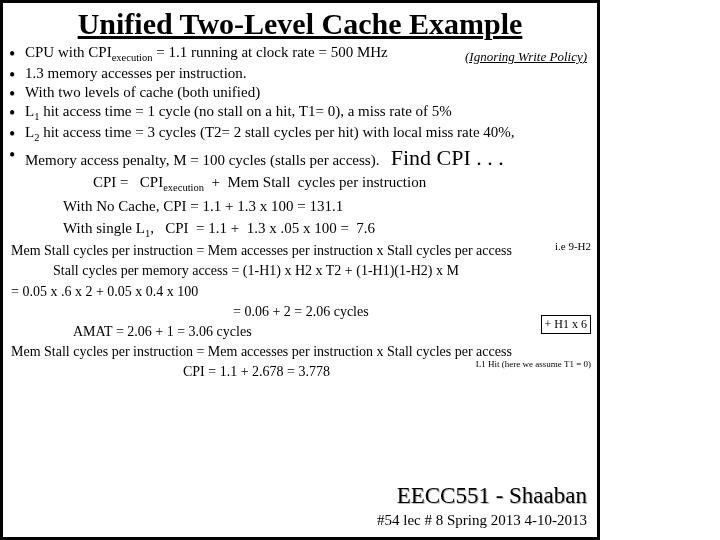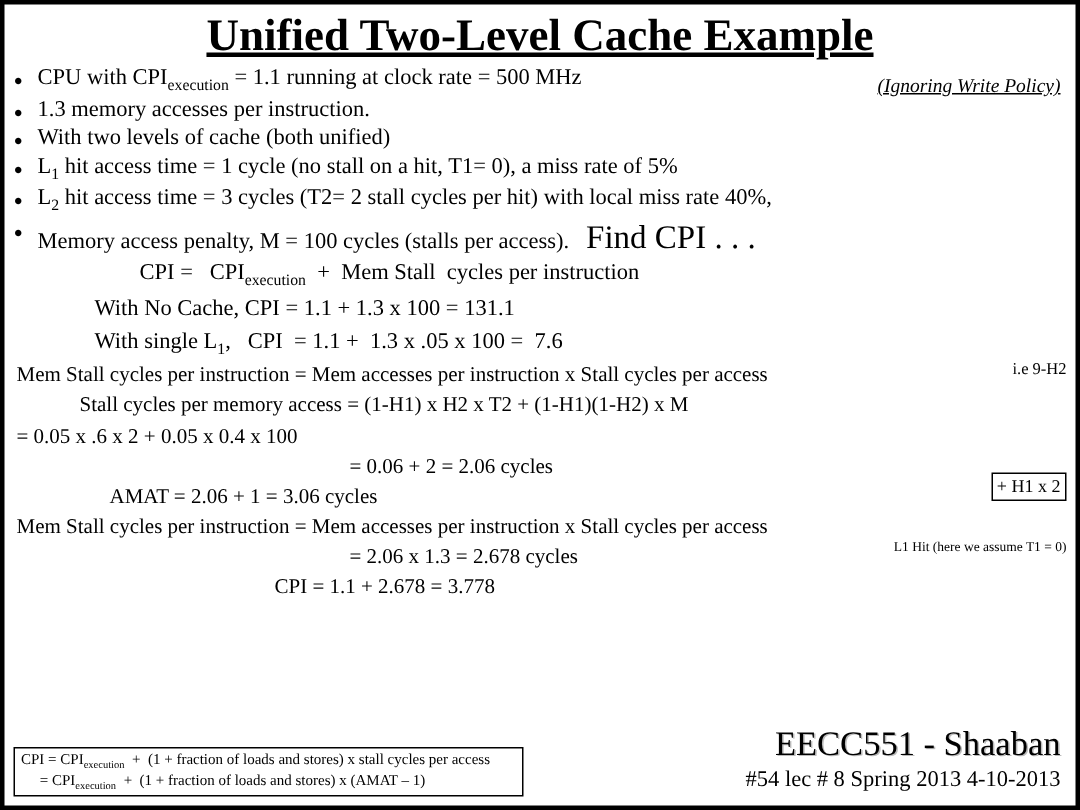--- a/index.html
+++ b/index.html
@@ -1,16 +1,16 @@
 <!DOCTYPE html>
 <html><head>
 <meta charset="utf-8">
 <style>
 body{margin:0;font-family:"Times New Roman",serif;background:#fff}
-.slide{width:720px;height:540px;border:3px solid #000;box-sizing:border-box;position:relative;overflow:hidden}
+.slide{width:600px;height:540px;border:3px solid #000;box-sizing:border-box;position:relative;overflow:hidden}
 .title{font-size:30px;font-weight:bold;text-align:center;text-decoration:underline;margin:4px 0 2px}
 .bullets{margin:0 0 0 22px;padding:0;list-style:none}
 .bullets li{font-size:15px;line-height:1.25;position:relative}
 .bullets li:before{content:"•";position:absolute;left:-16px;font-size:18px}
 .ignore{position:absolute;right:10px;top:46px;font-style:italic;font-size:13px;text-decoration:underline}
 .find{font-size:22px;font-family:Georgia,serif}
 .mid{margin:2px 0 0 60px;font-size:15px;line-height:1.3}
 .note-r1{position:absolute;right:6px;top:237px;font-size:11px}
 .note-r2{position:absolute;right:6px;top:312px;font-size:12px;border:1px solid #000;padding:1px 3px}
 .note-r3{position:absolute;right:6px;top:356px;font-size:9px}
@@ -37,22 +37,20 @@
 <li><span>Memory access penalty, M = 100 cycles (stalls per access).</span>&nbsp;&nbsp;&nbsp;<span class="find">Find CPI . . .</span></li>
 </ul>
 <div class="mid">&nbsp;&nbsp;&nbsp;&nbsp;&nbsp;&nbsp;&nbsp;&nbsp;CPI =&nbsp;&nbsp;&nbsp;CPI<sub>execution</sub>&nbsp;&nbsp;+&nbsp;&nbsp;Mem Stall&nbsp;&nbsp;cycles per instruction</div>
 <div class="mid">With No Cache,   CPI  =  1.1 +  1.3 x 100  =  131.1</div>
 <div class="mid">With single L<sub>1</sub>,&nbsp;&nbsp;&nbsp;CPI&nbsp;&nbsp;= 1.1 +&nbsp;&nbsp;1.3 x .05 x 100 =&nbsp;&nbsp;7.6</div>
 <div class="note-r1">i.e 9-H2</div>
 <div class="full">Mem Stall cycles per instruction =  Mem accesses per instruction  x  Stall cycles per access</div>
 <div class="full ind1">Stall cycles per memory access =   (1-H1) x H2 x T2    +  (1-H1)(1-H2) x M</div>
 <div class="full" style="">=  0.05 x  .6 x 2   +   0.05 x 0.4 x 100</div>
 <div class="full" style="margin-left:230px">=   0.06 +   2   =   2.06  cycles</div>
-<div class="note-r2">+ H1 x 2</div>
+<div class="note-r2">+ H1 x 6</div>
 <div class="full" style="margin-left:70px">AMAT = 2.06 + 1 = 3.06 cycles</div>
 <div class="note-r3">L1 Hit (here we assume T1 = 0)</div>
 <div class="full">Mem Stall cycles per instruction =  Mem accesses per instruction  x  Stall cycles per access</div>
-<div class="full" style="margin-left:230px">=    2.06  x  1.3  =    2.678  cycles</div>
 <div class="full" style="margin-left:180px">CPI = 1.1 +  2.678 =  3.778</div>
-<div class="box">CPI = CPI<sub>execution</sub>&nbsp;&nbsp;+&nbsp;&nbsp;(1 + fraction of loads and stores) x stall cycles per access<br>&nbsp;&nbsp;&nbsp;&nbsp;&nbsp;= CPI<sub>execution</sub>&nbsp;&nbsp;+&nbsp;&nbsp;(1 + fraction of loads and stores) x (AMAT – 1)</div>
 <div class="course">EECC551 - Shaaban</div>
 <div class="foot">#54  lec # 8   Spring 2013  4-10-2013</div>
 </div>
 
 </body></html>

